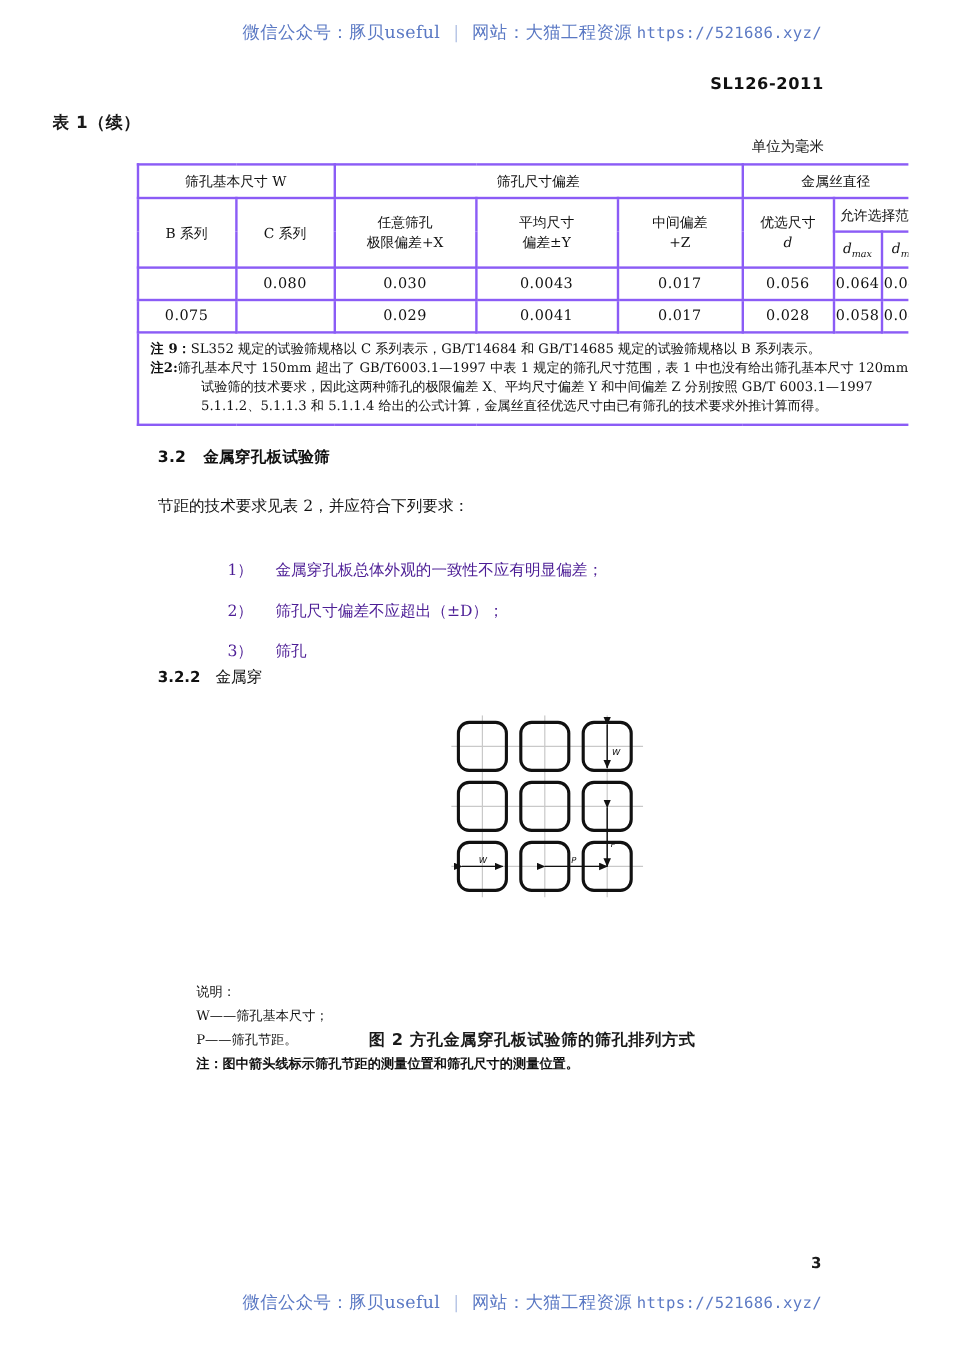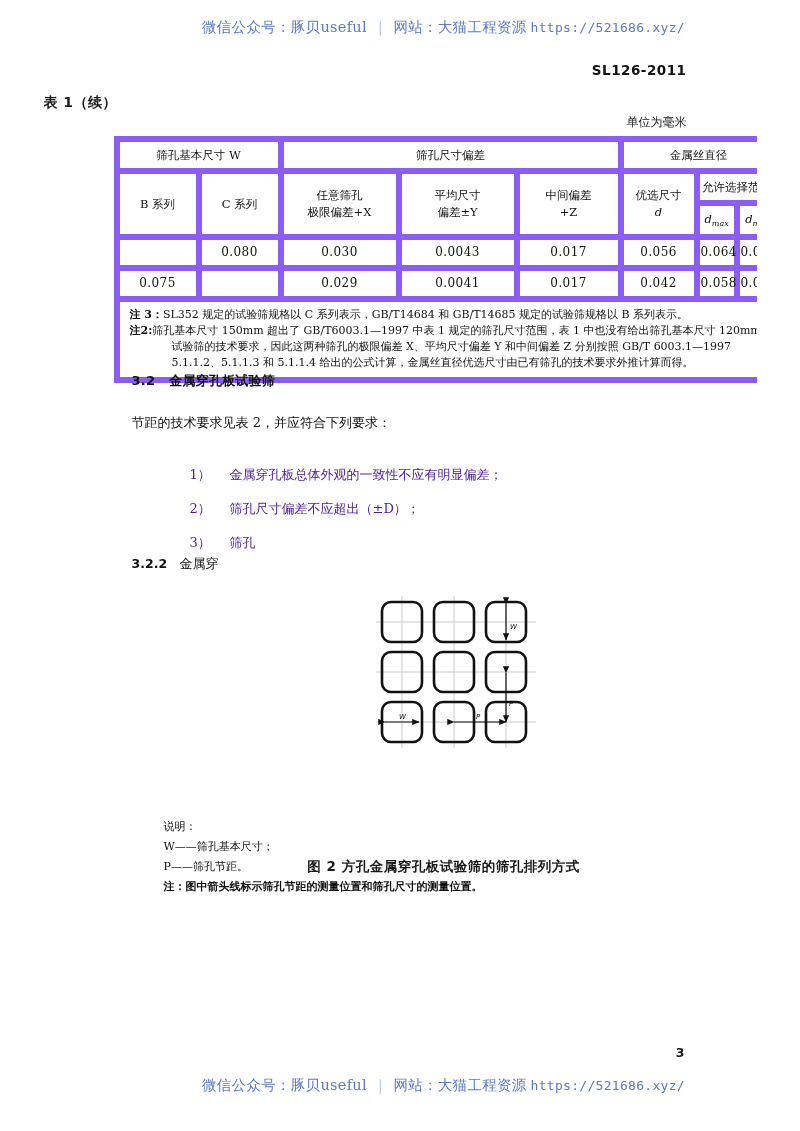--- a/index.html
+++ b/index.html
@@ -85,21 +85,21 @@
     width: 660px;
   }
   table.spec {
     border-collapse: collapse;
     width: 660px;
     table-layout: fixed;
     font-size: 11.5px;
     font-family: "DejaVu Serif", "Liberation Serif", serif;
   }
   table.spec th, table.spec td {
-    border: 6px solid #8b5cf6;
+    border: 2px solid #8b5cf6;
     text-align: center;
     vertical-align: middle;
     padding: 2px 1px;
     font-weight: normal;
     line-height: 1.45;
     color: #111;
   }
   table.spec th.h1 { height: 22px; }
   table.spec th.h2 { height: 46px; }
   table.spec td.val { height: 21px; font-size: 12px; letter-spacing: 0.4px; }
@@ -254,28 +254,28 @@
           <td class="val">0.056</td>
           <td class="val">0.064</td>
           <td class="val">0.048</td>
         </tr>
         <tr>
           <td class="val">0.075</td>
           <td class="val"></td>
           <td class="val">0.029</td>
           <td class="val">0.0041</td>
           <td class="val">0.017</td>
-          <td class="val">0.042</td>
+          <td class="val">0.028</td>
           <td class="val">0.058</td>
           <td class="val">0.043</td>
         </tr>
         <tr>
           <td class="notes-cell" colspan="8">
             <div class="note-line">
-              <span class="note-lbl">注 3：</span><span>SL352 规定的试验筛规格以 C 系列表示，GB/T14684 和 GB/T14685 规定的试验筛规格以 B 系列表示。</span>
+              <span class="note-lbl">注 9：</span><span>SL352 规定的试验筛规格以 C 系列表示，GB/T14684 和 GB/T14685 规定的试验筛规格以 B 系列表示。</span>
             </div>
             <div class="note-line">
               <span class="note-lbl">注2:</span><span>筛孔基本尺寸 150mm 超出了 GB/T6003.1—1997 中表 1 规定的筛孔尺寸范围，表 1 中也没有给出筛孔基本尺寸 120mm</span>
             </div>
             <div class="note-line note-ind">试验筛的技术要求，因此这两种筛孔的极限偏差 X、平均尺寸偏差 Y 和中间偏差 Z 分别按照 GB/T 6003.1—1997</div>
             <div class="note-line note-ind2">5.1.1.2、5.1.1.3 和 5.1.1.4 给出的公式计算，金属丝直径优选尺寸由已有筛孔的技术要求外推计算而得。</div>
           </td>
         </tr>
       </tbody>
     </table>

